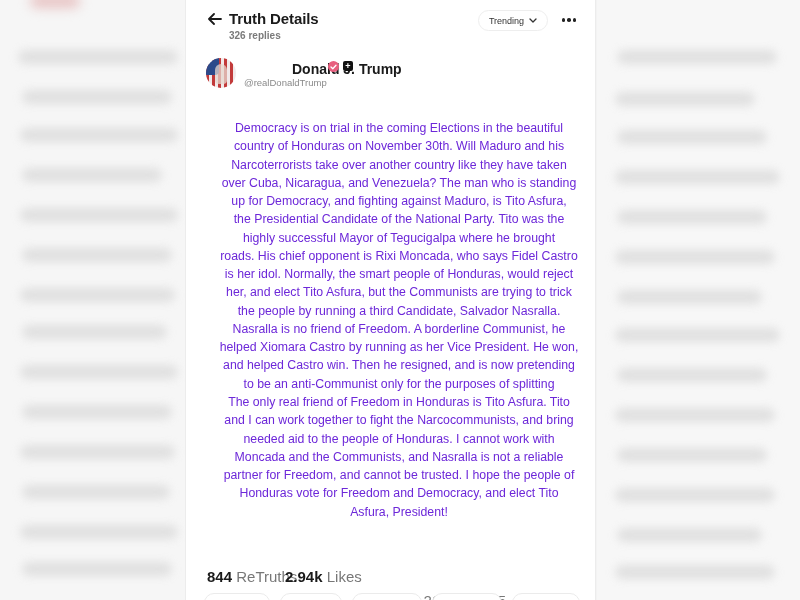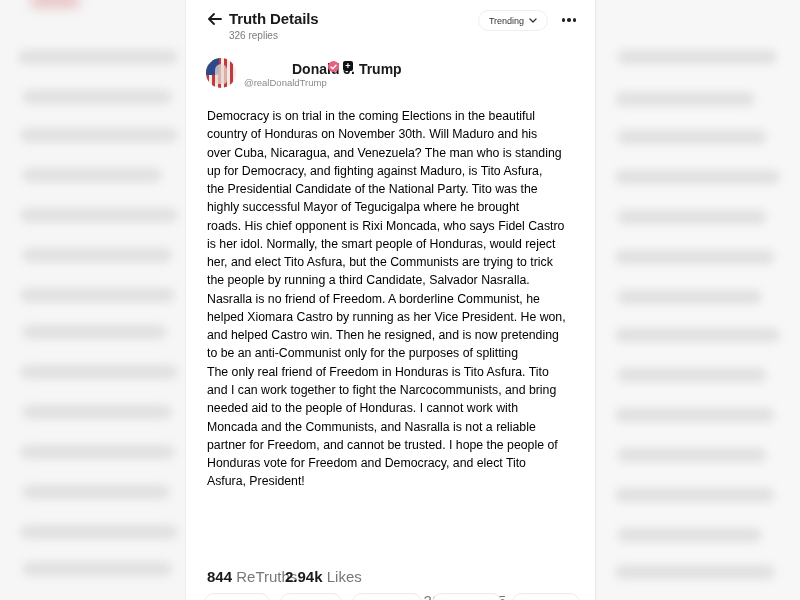--- a/index.html
+++ b/index.html
@@ -27,21 +27,21 @@
   .back-btn {
     position: absolute; left: 20px; top: 10px; width: 18px; height: 18px;
     display: flex; align-items: center; justify-content: center; cursor: pointer;
   }
   .title {
     position: absolute; left: 43px; top: 10px;
     font-size: 15px; font-weight: 700; color: #1a1a1a; letter-spacing: -0.1px;
   }
   .subtitle {
     position: absolute; left: 43px; top: 30px;
-    font-size: 10px; color: #7a7a7a;
+    font-size: 10px; color: #7a7a7a; font-weight: bold;
   }
   .trending {
     position: absolute; left: 292px; top: 10px; height: 21px; width: 70px;
     border: 1px solid #eeeeee; border-radius: 12px; box-sizing: border-box;
     display: flex; align-items: center; justify-content: center; gap: 5px;
     font-size: 9px; color: #333; cursor: pointer; background: #fff;
   }
   .more-btn {
     position: absolute; left: 372px; top: 12px; width: 22px; height: 16px;
     display: flex; align-items: center; justify-content: center; gap: 2px; cursor: pointer;
@@ -73,22 +73,22 @@
   }
   .plus-badge {
     position: absolute; left: 137px; top: 3px; width: 10px; height: 10px; border-radius: 2px;
     background: #111; color: #fff; font-size: 9px; line-height: 10px; text-align: center; font-weight: 700;
   }
   .author-handle {
     position: absolute; left: 38px; top: 19px; font-size: 9.5px; color: #8a8a8a;
   }
 
   .post-body {
-    position: absolute; left: 21px; top: 107px; width: 384px;
-    font-size: 12.3px; line-height: 18.27px; color: #000000;
+    position: absolute; left: 21px; top: 119px; width: 384px;
+    font-size: 12.3px; line-height: 18.27px; color: #6d28d9; text-align: center;
   }
   .post-body .line { display: block; white-space: nowrap; }
 
   .stats {
     position: absolute; left: 21px; top: 568px; width: 380px; height: 14px;
     font-size: 15px; color: #777;
   }
   .stats b { color: #1a1a1a; font-weight: 700; }
   .stat { position: absolute; top: 0; }
   .timestamp { position: absolute; right: 10px; top: 0; color: #777; margin-top: 24px; }
@@ -169,20 +169,21 @@
           <path d="M1 3l1.8 1.8L6 1.2" fill="none" stroke="#fff" stroke-width="1.3" stroke-linecap="round" stroke-linejoin="round"></path>
         </svg>
     </div>
     <div class="plus-badge">+</div>
     <div class="author-handle">@realDonaldTrump</div>
   </div>
 
   <div class="post-body">
     <span class="line">Democracy is on trial in the coming Elections in the beautiful</span>
     <span class="line">country of Honduras on November 30th. Will Maduro and his</span>
+    <span class="line">Narcoterrorists take over another country like they have taken</span>
     <span class="line">over Cuba, Nicaragua, and Venezuela? The man who is standing</span>
     <span class="line">up for Democracy, and fighting against Maduro, is Tito Asfura,</span>
     <span class="line">the Presidential Candidate of the National Party. Tito was the</span>
     <span class="line">highly successful Mayor of Tegucigalpa where he brought</span>
     <span class="line">roads. His chief opponent is Rixi Moncada, who says Fidel Castro</span>
     <span class="line">is her idol. Normally, the smart people of Honduras, would reject</span>
     <span class="line">her, and elect Tito Asfura, but the Communists are trying to trick</span>
     <span class="line">the people by running a third Candidate, Salvador Nasralla.</span>
     <span class="line">Nasralla is no friend of Freedom. A borderline Communist, he</span>
     <span class="line">helped Xiomara Castro by running as her Vice President. He won,</span>

